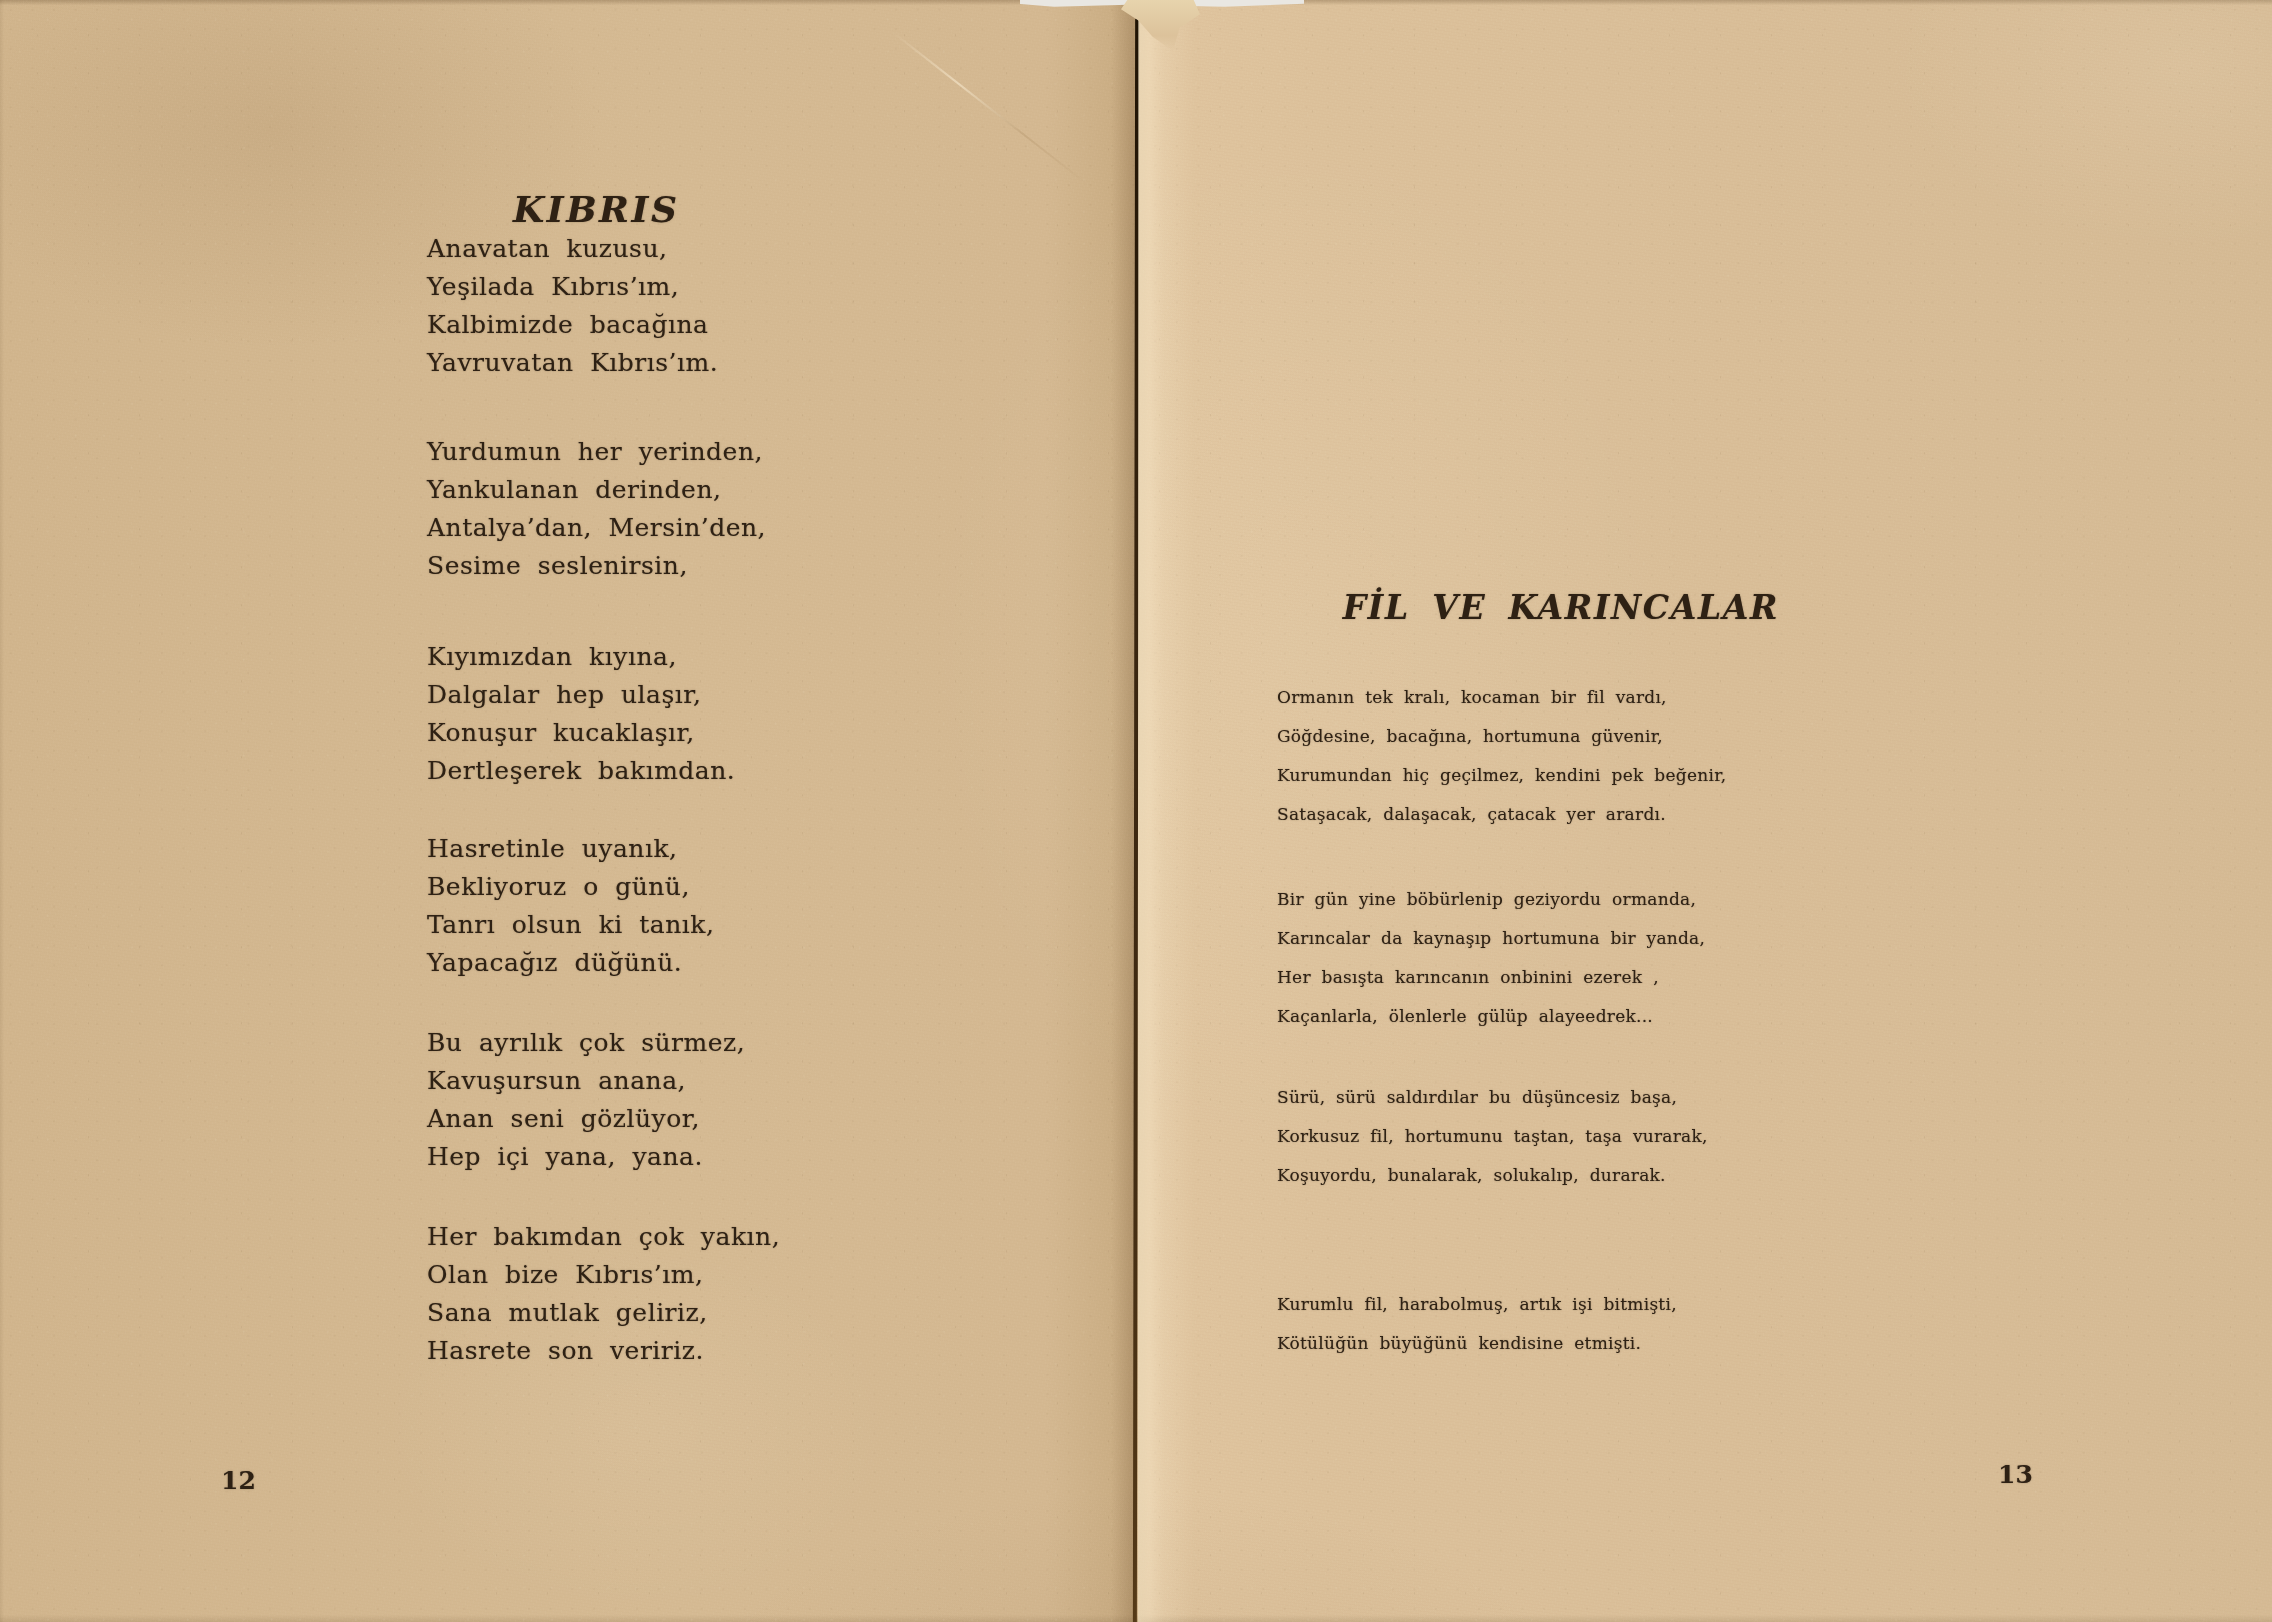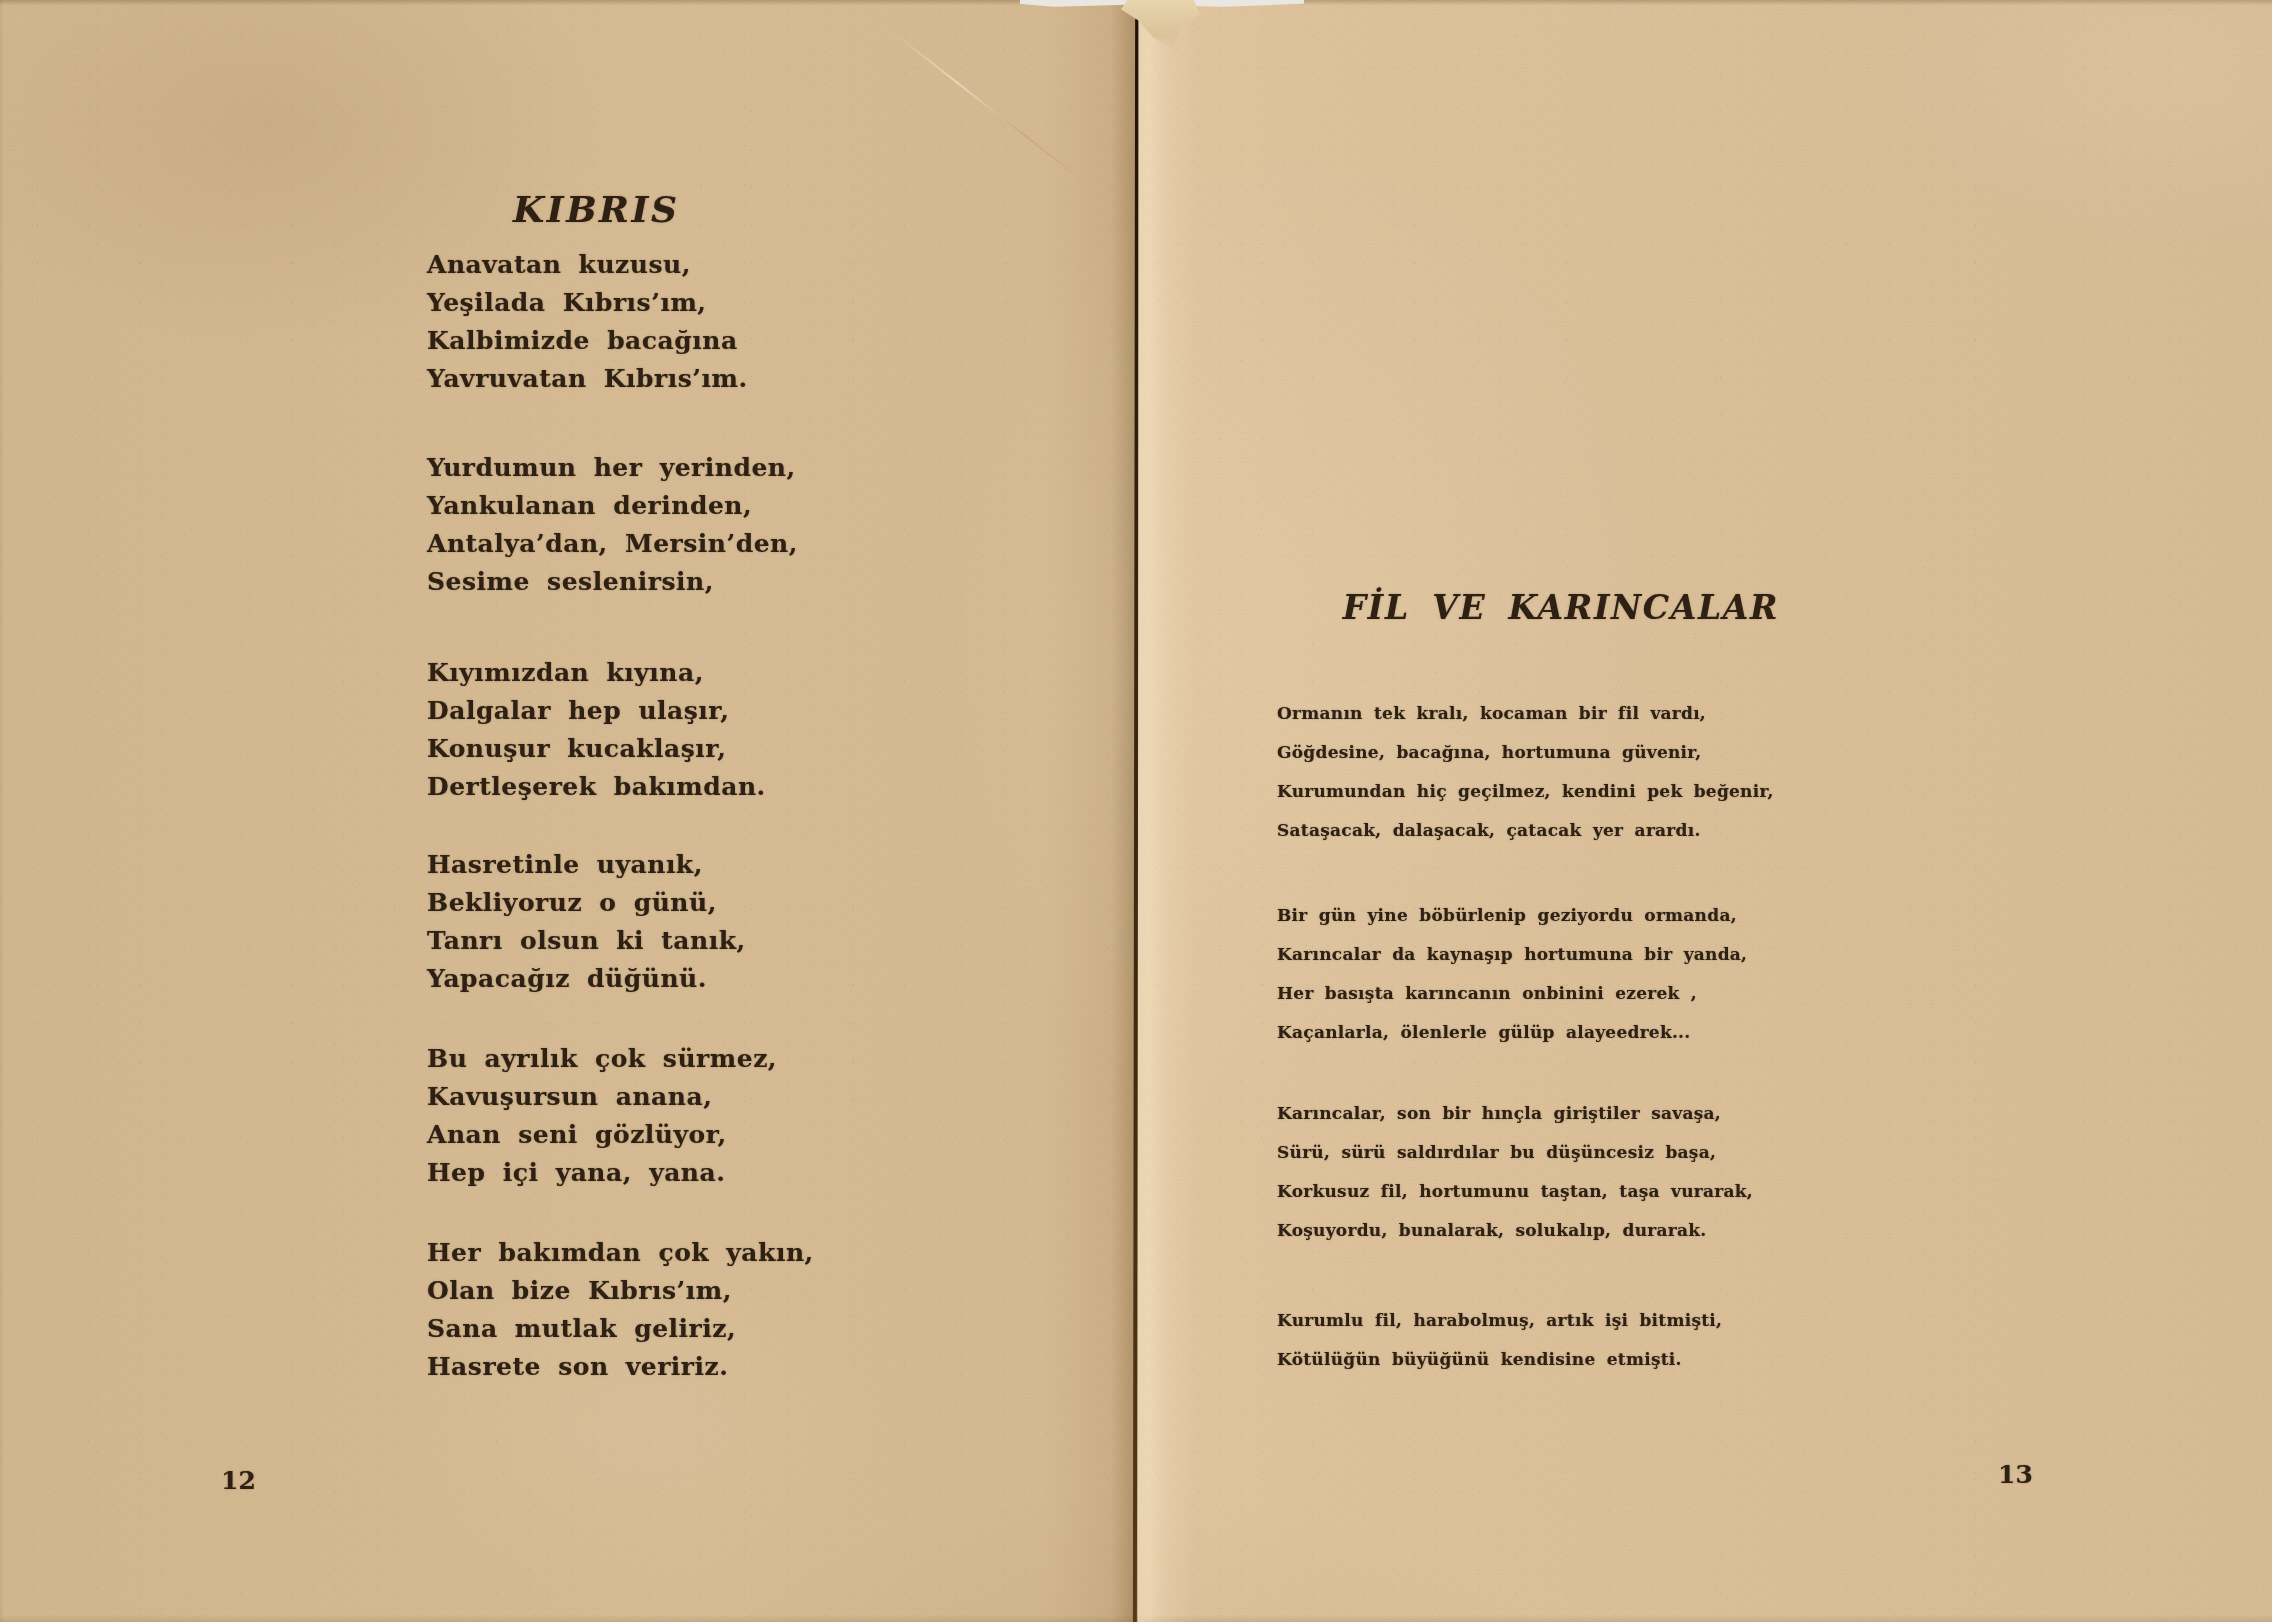--- a/index.html
+++ b/index.html
@@ -74,21 +74,21 @@
     color: #2e2114;
     text-shadow: 0 0 1.1px rgba(46,33,20,.38), 0 0 3.2px rgba(46,33,20,.10);
   }
   .poem-title {
     position: absolute;
     font-style: italic; font-weight: 700;
     letter-spacing: .07em; word-spacing: .28em;
   }
   .title-left  { left: 513px;  top: 188px; font-size: 36px; }
   .title-right { left: 1232px; top: 588px; width: 658px; text-align: center; font-size: 33px; letter-spacing: .05em; }
-  .stanza { position: absolute; font-weight: 700; margin-top: 16px; }
+  .stanza { position: absolute; font-weight: 400; }
   .stanza .line { white-space: pre; }
   .stanza-left  { left: 427px;  font-size: 25px; line-height: 38px; word-spacing: .32em; letter-spacing: .02em; }
   .stanza-right { left: 1277px; font-size: 17px; line-height: 39px; word-spacing: .30em; letter-spacing: .015em; }
   .s1 { top: 230px; }  .s2 { top: 433px; }  .s3 { top: 638px; }
   .s4 { top: 830px; } .s5 { top: 1024px; } .s6 { top: 1218px; }
   .r1 { top: 678px; } .r2 { top: 880px; } .r3 { top: 1078px; } .r4 { top: 1285px; }
   .page-number { position: absolute; font-size: 25px; font-weight: 700; }
   .pn-left  { left: 193px;  top: 1466px; margin-left: 28px; }
   .pn-right { left: 1998px; top: 1460px; }
 </style>
@@ -157,21 +157,20 @@
       <div class="line">Kurumundan hiç geçilmez, kendini pek beğenir,</div>
       <div class="line">Sataşacak, dalaşacak, çatacak yer arardı.</div>
     </div>
     <div class="stanza stanza-right r2 ink">
       <div class="line">Bir gün yine böbürlenip geziyordu ormanda,</div>
       <div class="line">Karıncalar da kaynaşıp hortumuna bir yanda,</div>
       <div class="line">Her basışta karıncanın onbinini ezerek ,</div>
       <div class="line">Kaçanlarla, ölenlerle gülüp alayeedrek...</div>
     </div>
     <div class="stanza stanza-right r3 ink">
-      <div class="line">Karıncalar, son bir hınçla giriştiler savaşa,</div>
       <div class="line">Sürü, sürü saldırdılar bu düşüncesiz başa,</div>
       <div class="line">Korkusuz fil, hortumunu taştan, taşa vurarak,</div>
       <div class="line">Koşuyordu, bunalarak, solukalıp, durarak.</div>
     </div>
     <div class="stanza stanza-right r4 ink">
       <div class="line">Kurumlu fil, harabolmuş, artık işi bitmişti,</div>
       <div class="line">Kötülüğün büyüğünü kendisine etmişti.</div>
     </div>
 
     <div class="page-number pn-right ink">13</div>

